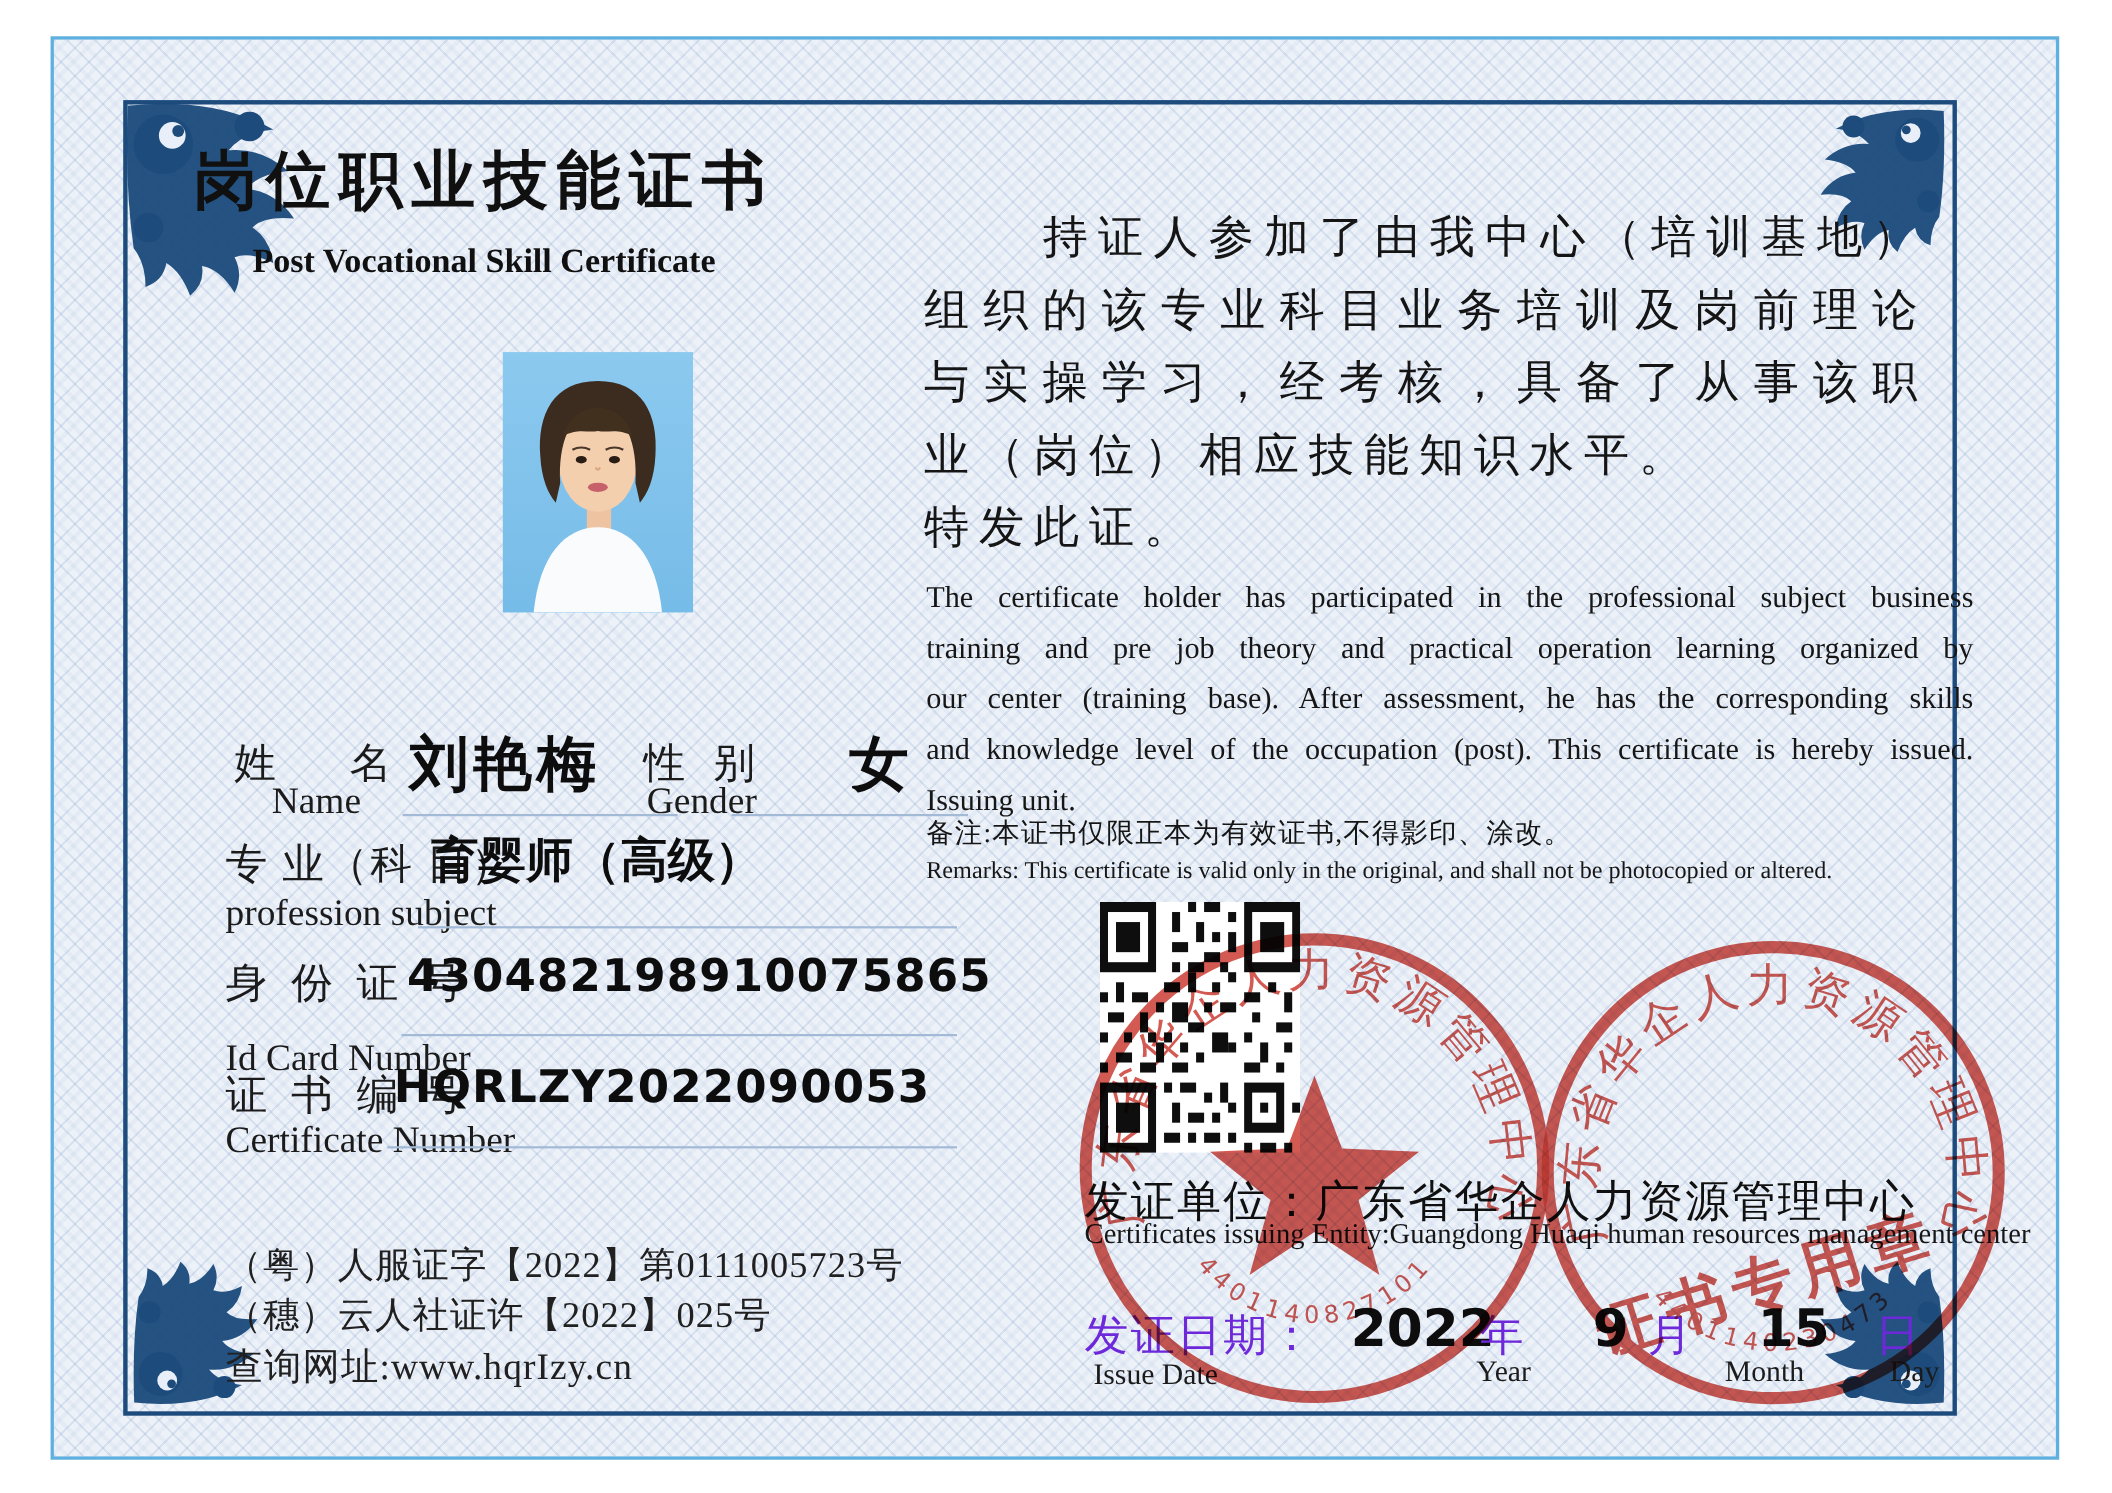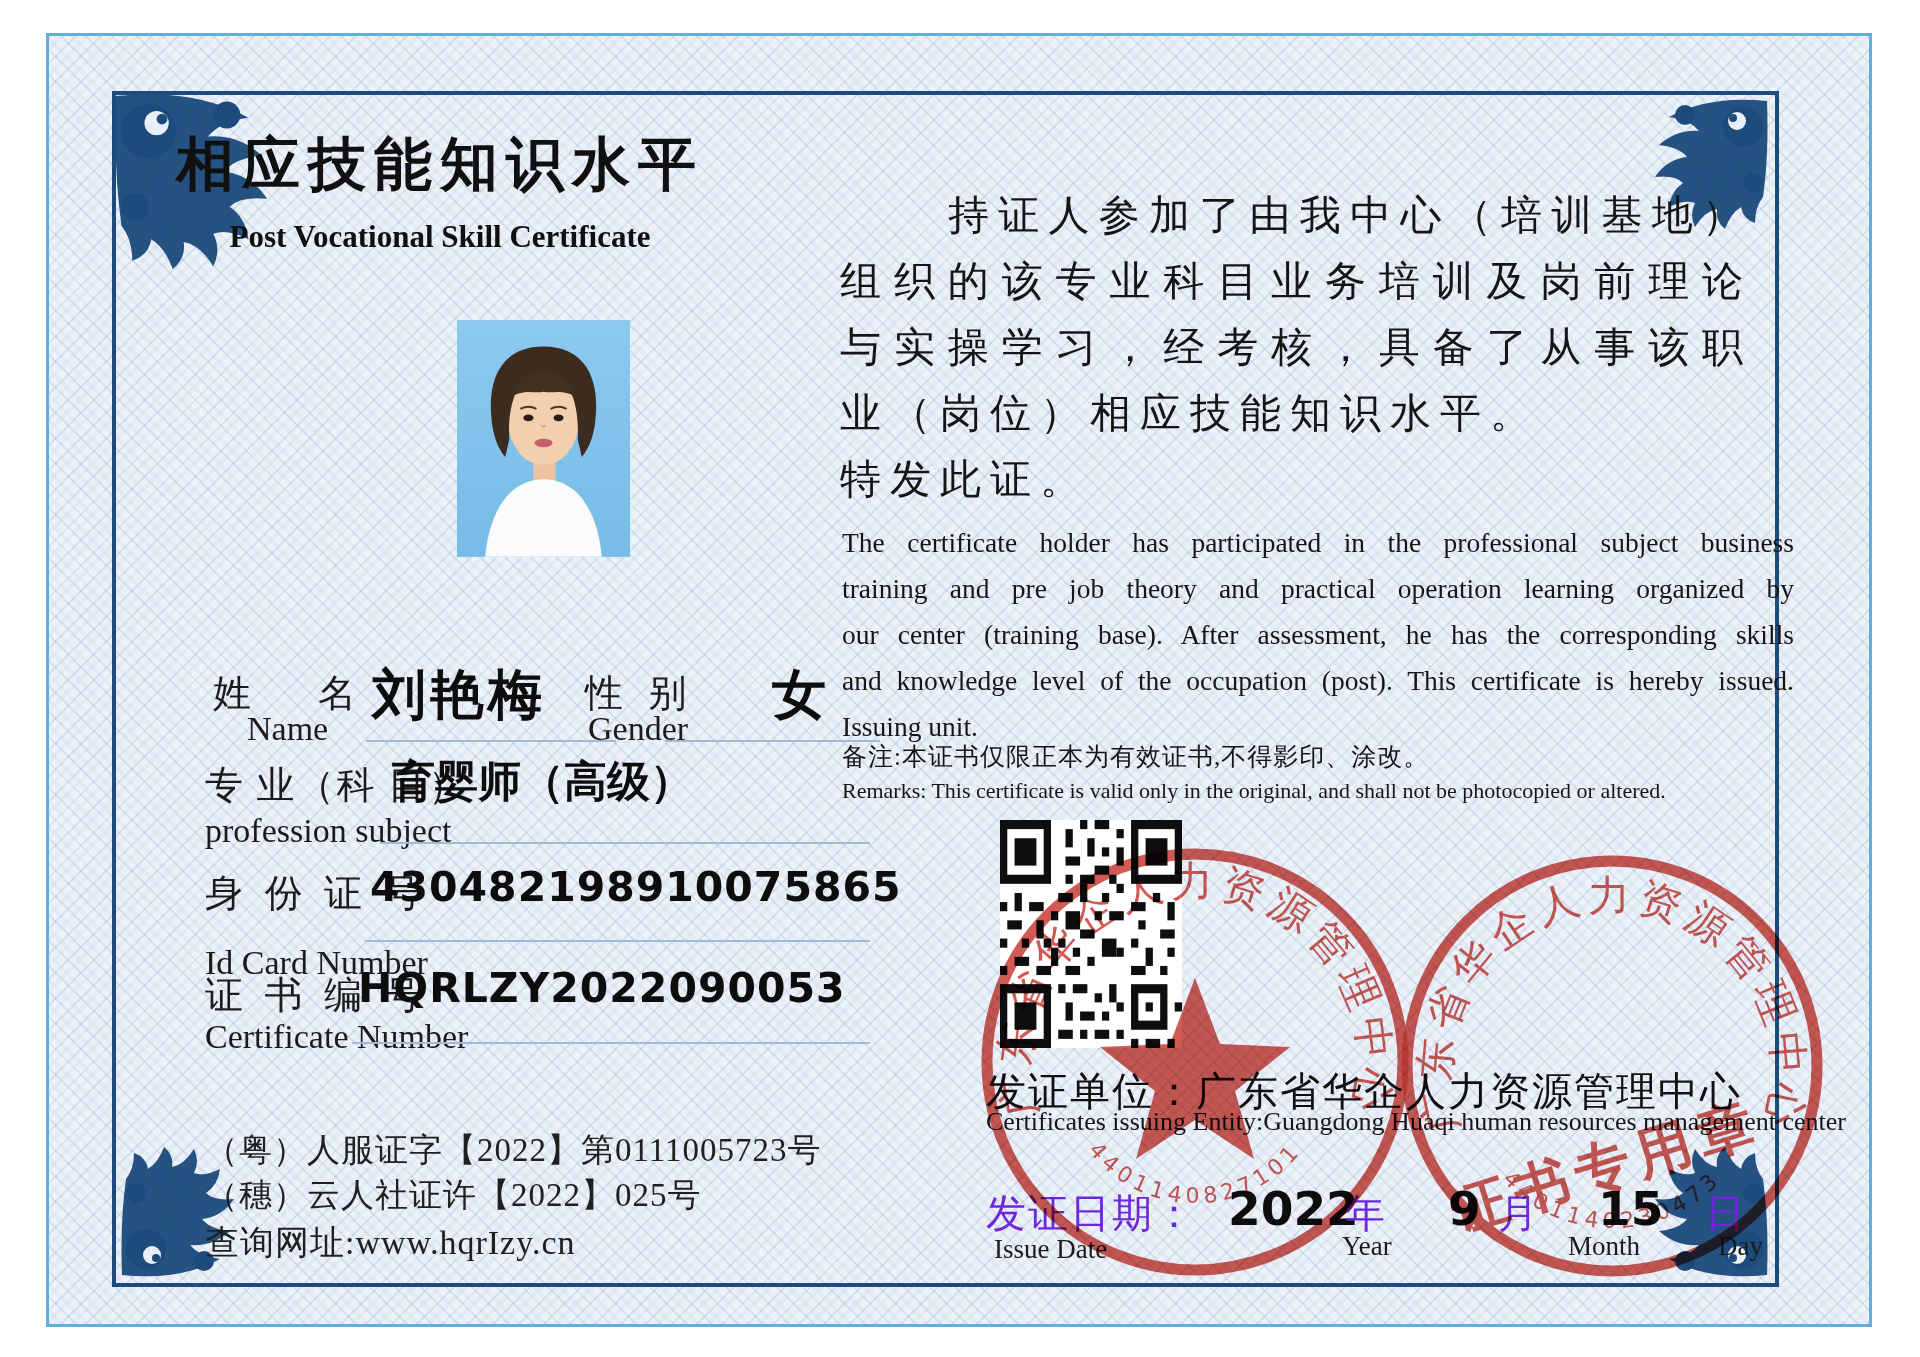--- a/index.html
+++ b/index.html
@@ -57,21 +57,21 @@
         <circle cx="88" cy="20" r="10"></circle>
         <circle cx="20" cy="88" r="10"></circle>
       </g>
     </defs>
     <use href="#orn" transform="translate(108,88) scale(1.35)"></use>
     <use href="#orn" transform="translate(1773,95) scale(-1,1)"></use>
     <use href="#orn" transform="translate(116,1281) scale(1,-1)"></use>
     <use href="#orn" transform="translate(1773,1281) scale(-1,-1)"></use>
   </svg>
 
-  <div class="abs title-zh" style="left:150px;top:126px;width:580px;">相应技能知识水平</div>
+  <div class="abs title-zh" style="left:150px;top:126px;width:580px;">岗位职业技能证书</div>
   <div class="abs title-en" style="left:150px;top:219px;width:580px;">Post Vocational Skill Certificate</div>
 
   <svg class="abs" style="left:457px;top:320px;" width="173" height="237" viewBox="0 0 172 235">
     <rect width="172" height="235" fill="#7fc2ec"></rect>
     <rect width="172" height="235" fill="url(#pgrad)"></rect>
     <defs>
       <linearGradient id="pgrad" x1="0" y1="0" x2="0" y2="1">
         <stop offset="0" stop-color="#8cc9ef"></stop>
           <stop offset="1" stop-color="#76bce8"></stop>
       </linearGradient>

